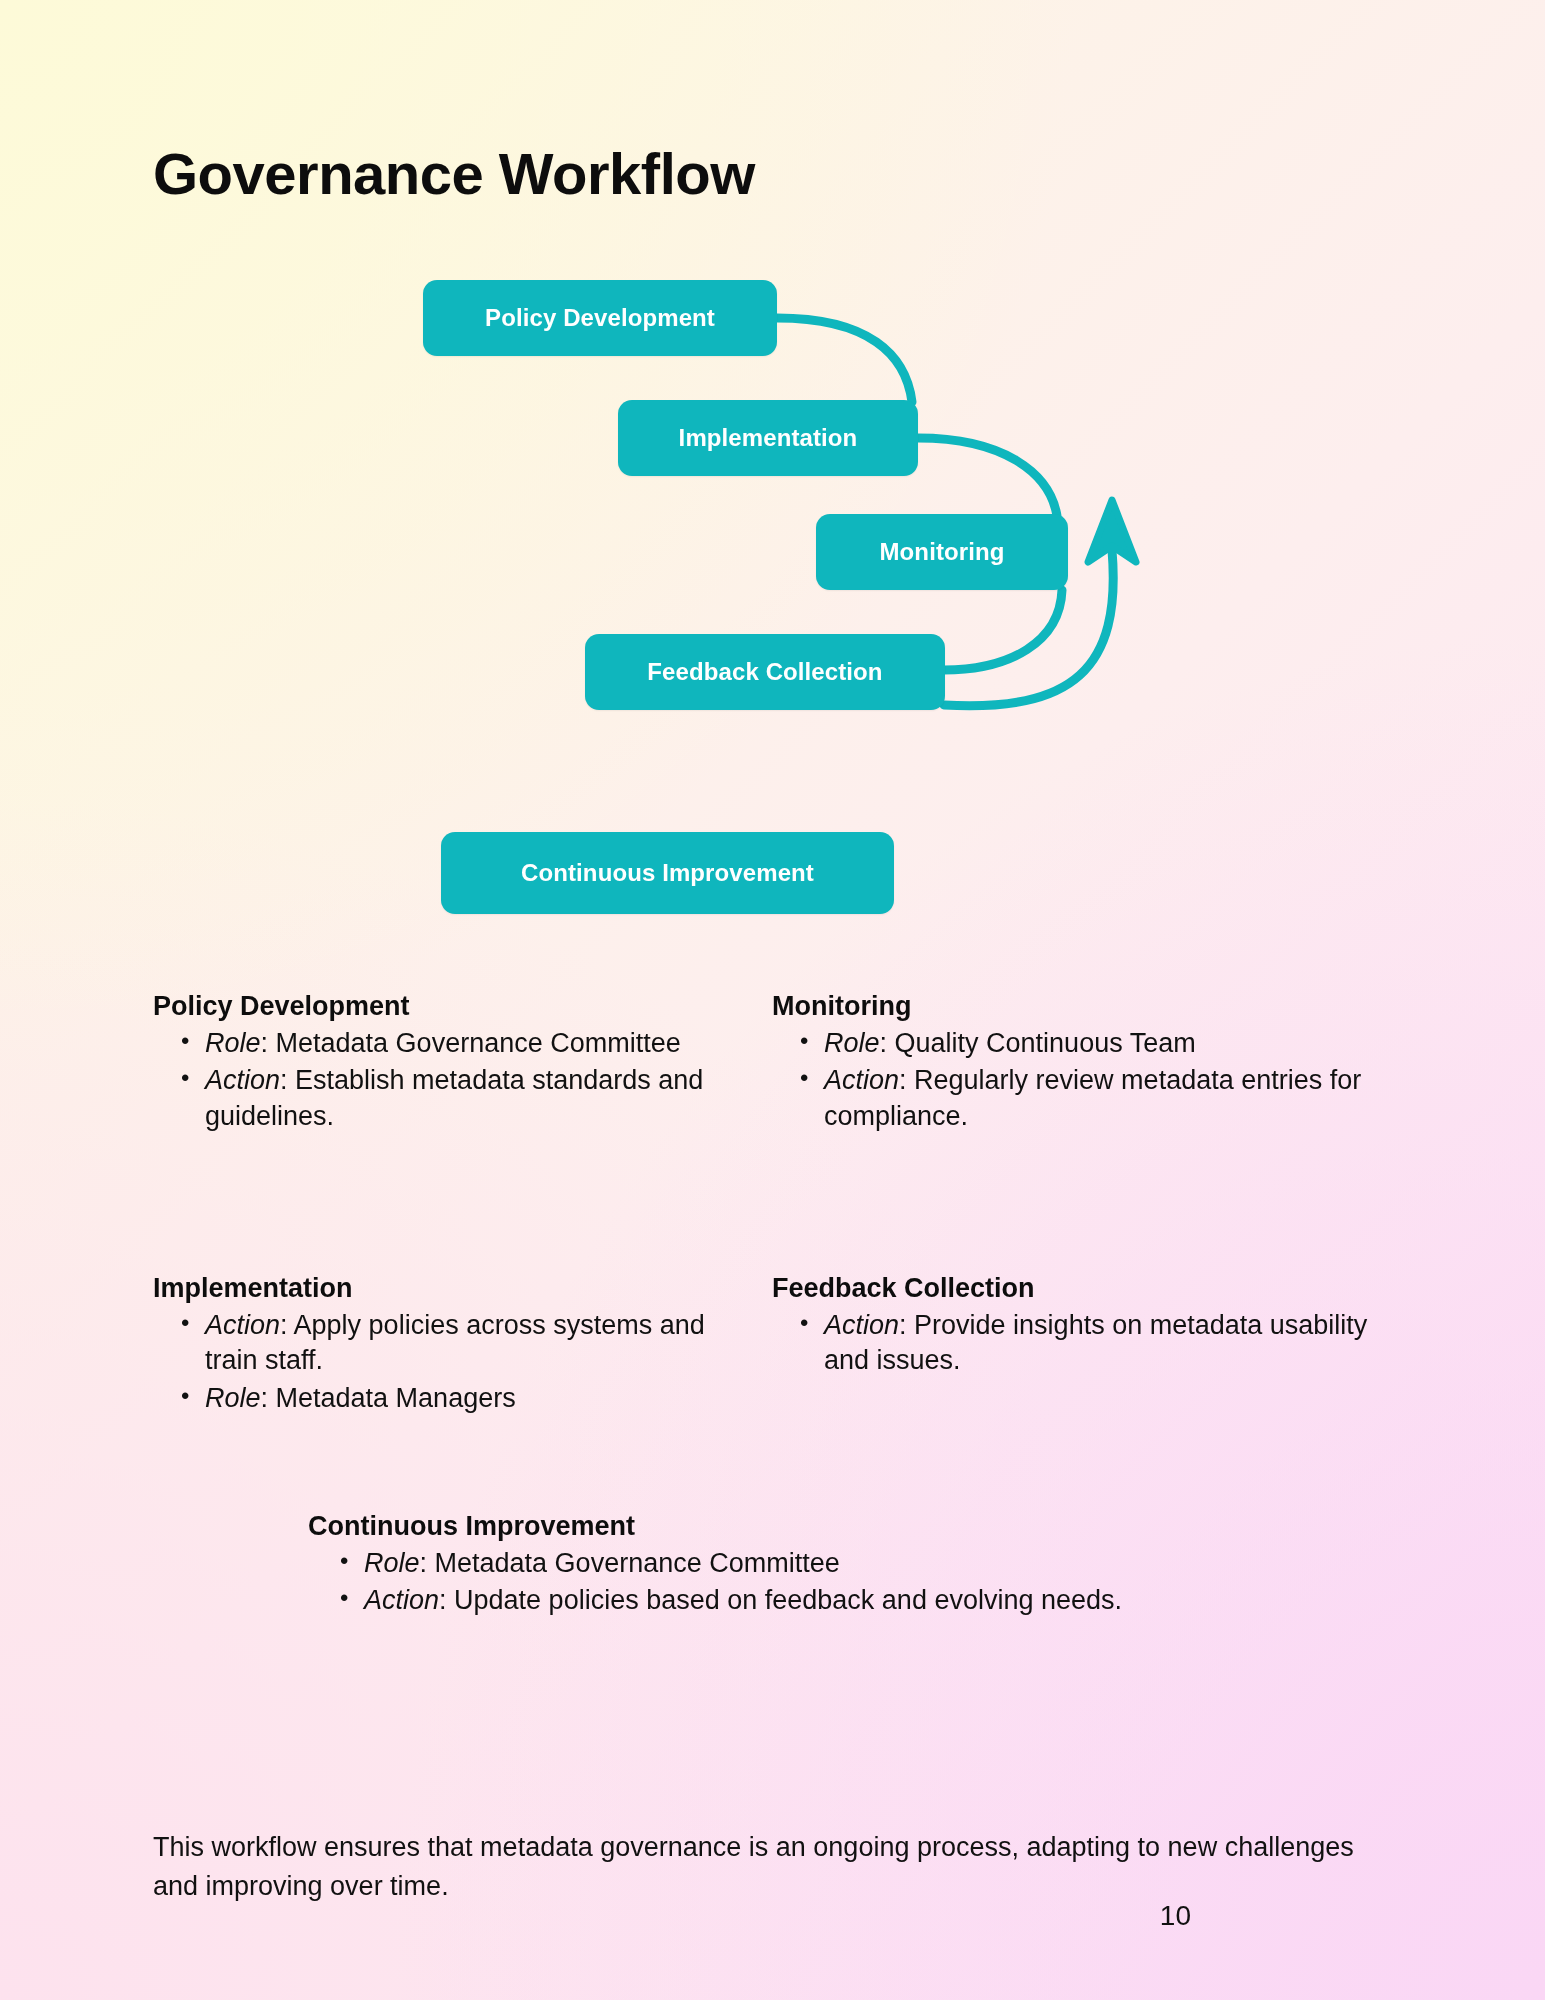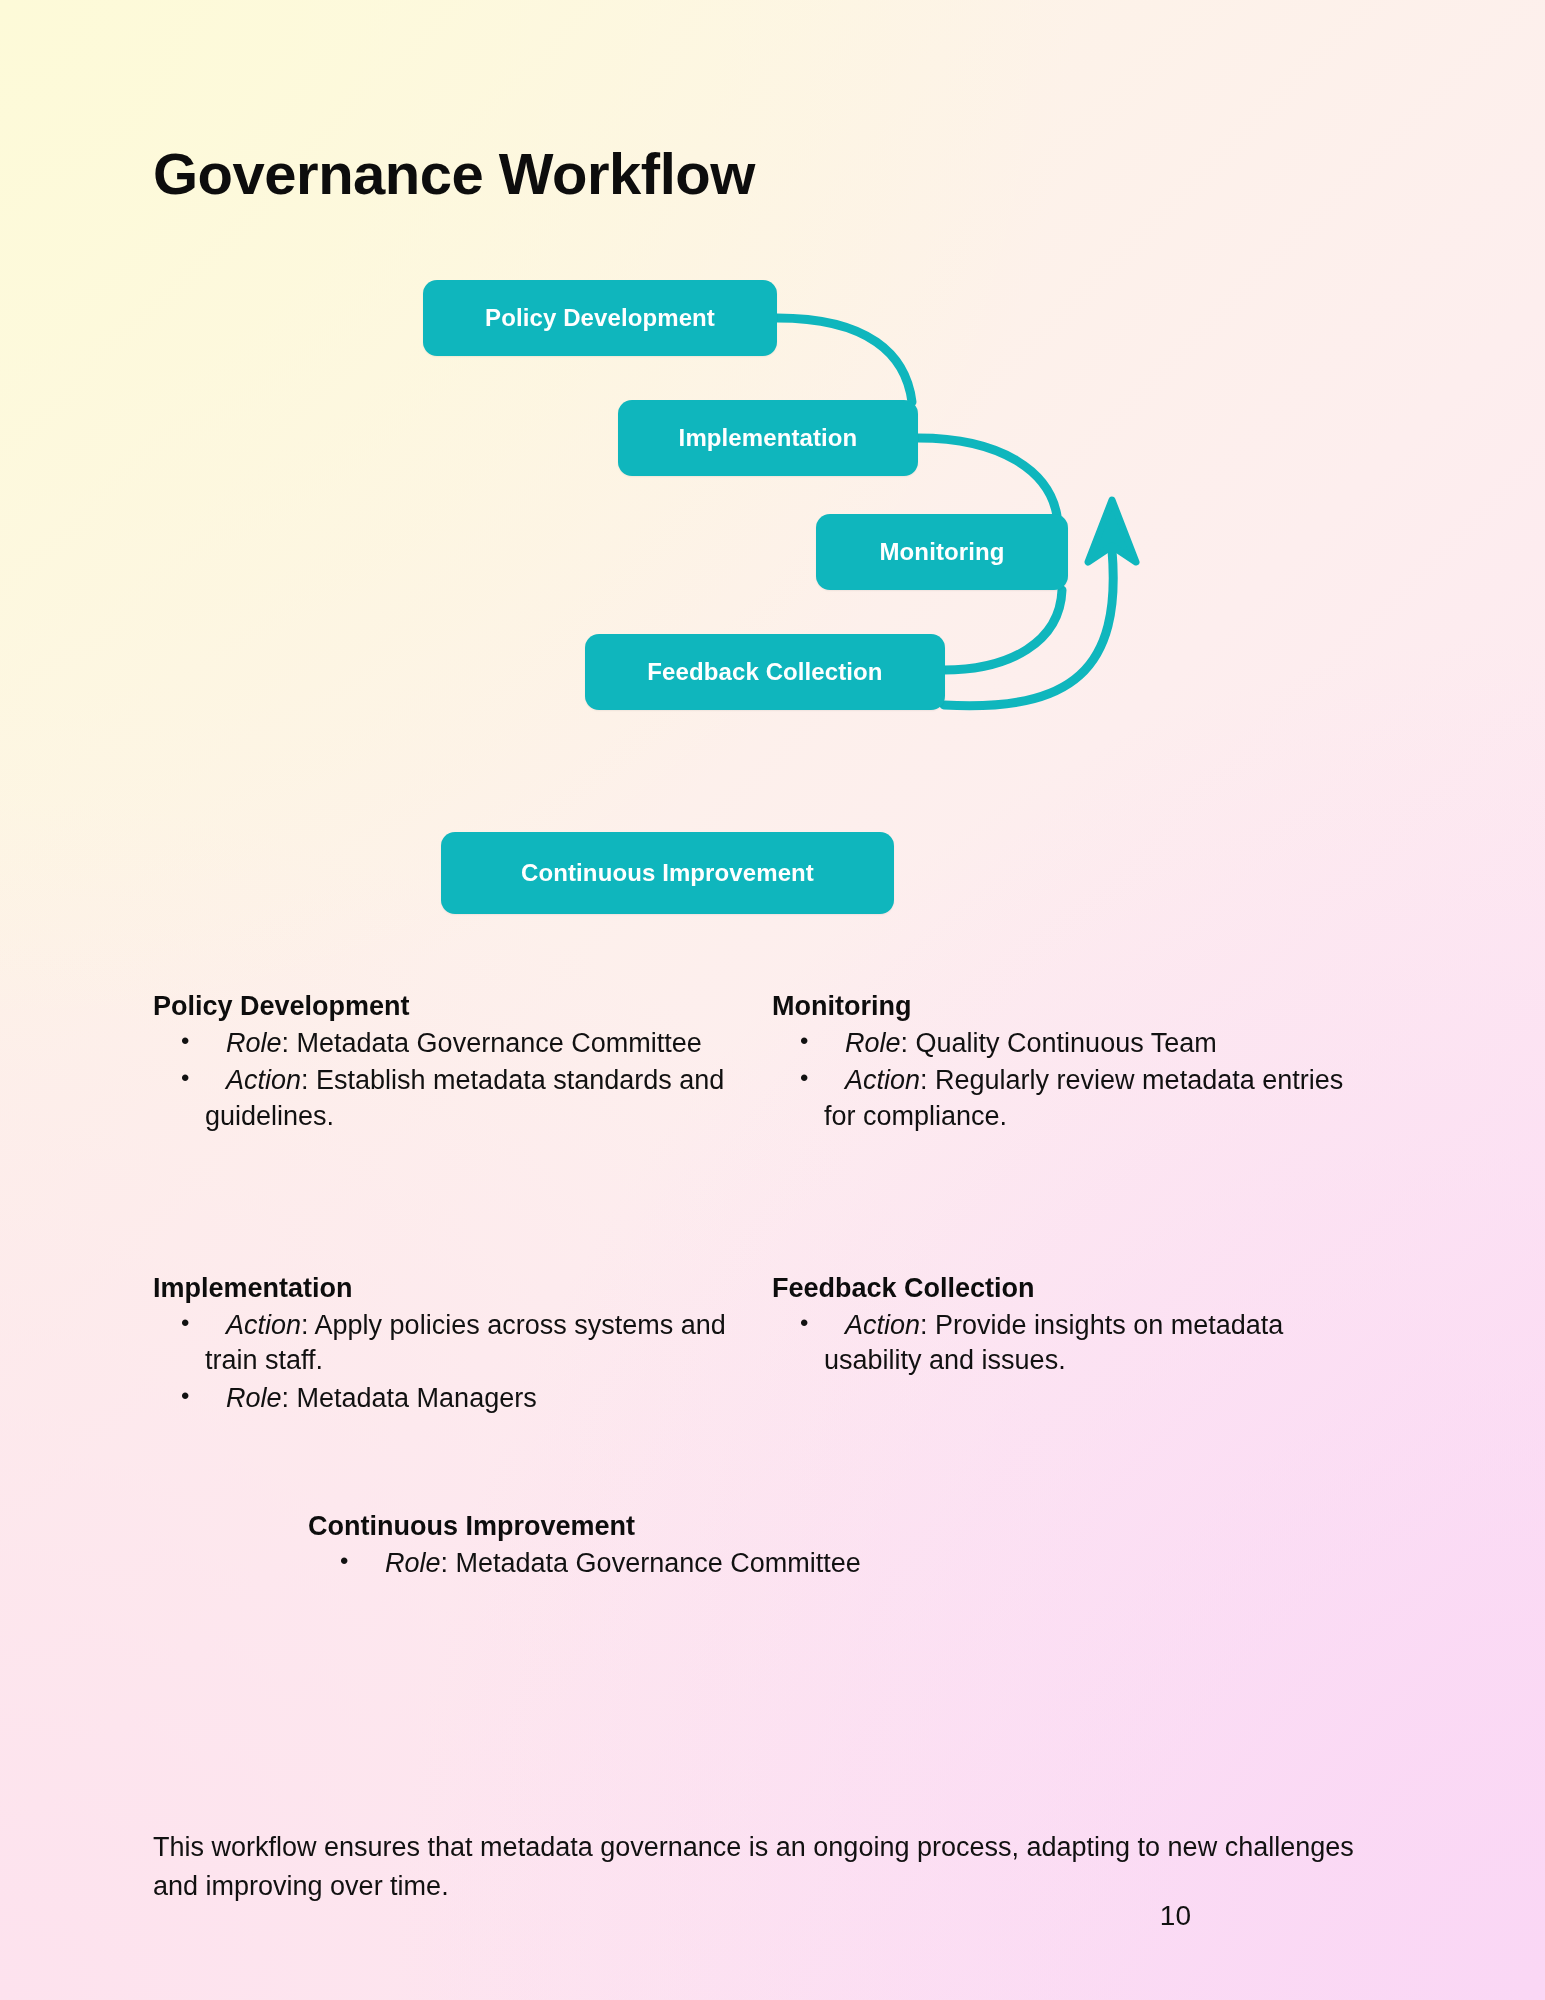--- a/index.html
+++ b/index.html
@@ -105,21 +105,21 @@
     margin-bottom:2px;
   }
   ul.sec-list li::before {
     content:"\2022";
     position:absolute;
     left:28px;
     top:-1px;
     font-size:24px;
     color:#111;
   }
-  .lbl { font-style:italic;margin-left:21px; }
+  .lbl { font-style:italic; }
 
   
   .row2 { top:1272px; }
 
   
   .cont-block {
     position:absolute;
     left:308px;
     top:1510px;
     width:1120px;
@@ -223,20 +223,21 @@
           <li><span class="lbl">Action</span><span>: Provide insights on metadata usability and issues.</span></li>
         </ul>
       </div>
     </div>
   </div>
 
   <div class="cont-block">
     <div class="sec-head">Continuous Improvement</div>
     <ul class="sec-list">
       <li><span class="lbl">Role</span><span>: Metadata Governance Committee</span></li>
+      <li><span class="lbl">Action</span><span>: Update policies based on feedback and evolving needs.</span></li>
     </ul>
   </div>
 
   <p class="closing">This workflow ensures that metadata governance is an ongoing process, adapting to new challenges and improving over time.</p>
 
   <div class="page-num">10</div>
 
 </div>
 
 </body></html>

